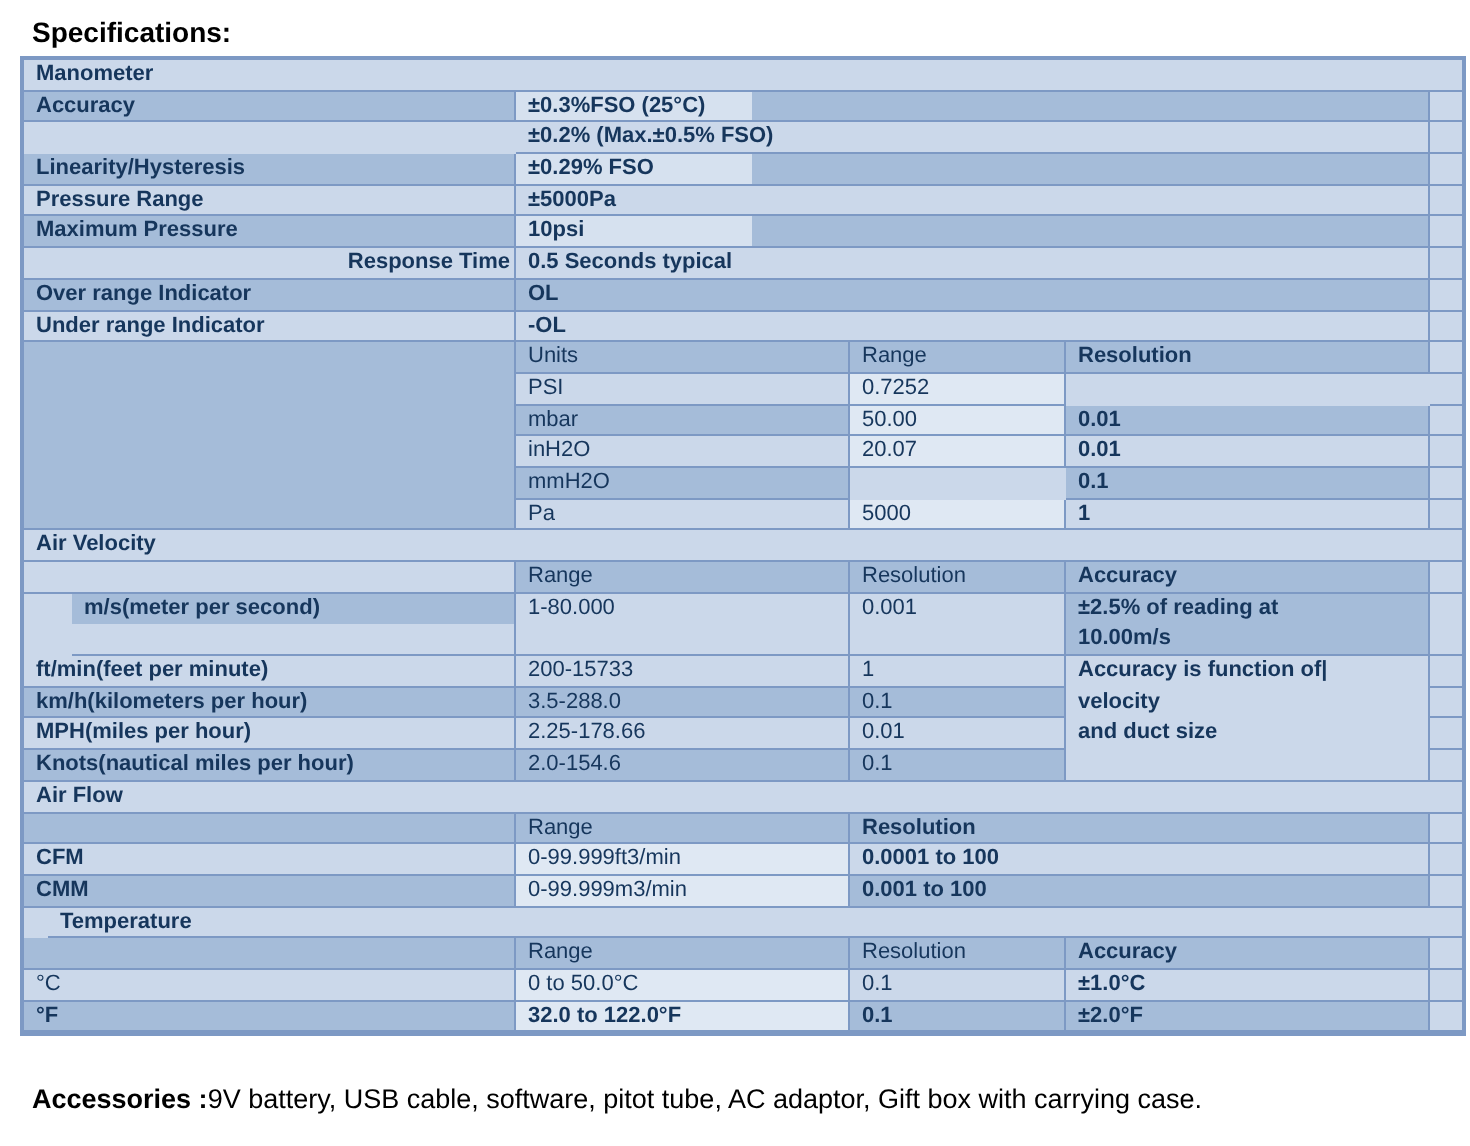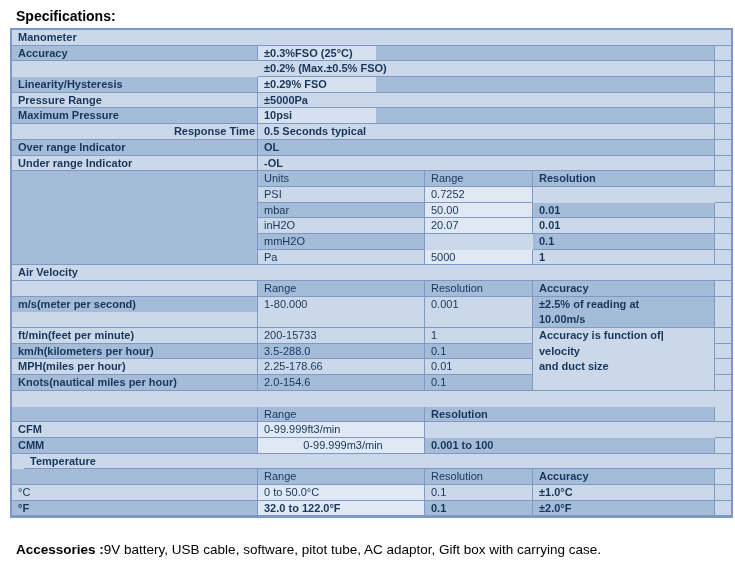--- a/index.html
+++ b/index.html
@@ -92,21 +92,21 @@
       <div class="cell shL" style="grid-area: 15 / 2 / span 1 / span 1;">Pa</div>
       <div class="cell shXL" style="grid-area: 15 / 3 / span 1 / span 1;">5000</div>
       <div class="cell shL b" style="grid-area: 15 / 4 / span 1 / span 1;">1</div>
       <div class="cell shL last-col" style="grid-area: 15 / 5 / span 1 / span 1;"></div>
       <div class="cell shL b last-col" style="grid-area: 16 / 1 / span 1 / span 5;">Air Velocity</div>
       <div class="cell shL" style="grid-area: 17 / 1 / span 1 / span 1;"></div>
       <div class="cell shM" style="grid-area: 17 / 2 / span 1 / span 1;">Range</div>
       <div class="cell shM" style="grid-area: 17 / 3 / span 1 / span 1;">Resolution</div>
       <div class="cell shM b" style="grid-area: 17 / 4 / span 1 / span 1;">Accuracy</div>
       <div class="cell shL last-col" style="grid-area: 17 / 5 / span 1 / span 1;"></div>
-      <div class="cell shVG b" style="grid-area: 18 / 1 / span 2 / span 1;">m/s(meter per second)</div>
+      <div class="cell shVG b" style="grid-area: 18 / 1 / span 2 / span 1; margin-left: 24px;">m/s(meter per second)</div>
       <div class="cell shL" style="grid-area: 18 / 2 / span 2 / span 1;">1-80.000</div>
       <div class="cell shL" style="grid-area: 18 / 3 / span 2 / span 1;">0.001</div>
       <div class="cell shM b" style="grid-area: 18 / 4 / span 2 / span 1;">
         <div class="line">±2.5% of reading at</div>
         <div class="line">10.00m/s</div>
       </div>
       <div class="cell shL last-col" style="grid-area: 18 / 5 / span 2 / span 1;"></div>
       <div class="cell shL b" style="grid-area: 20 / 1 / span 1 / span 1;">ft/min(feet per minute)</div>
       <div class="cell shL" style="grid-area: 20 / 2 / span 1 / span 1;">200-15733</div>
       <div class="cell shL" style="grid-area: 20 / 3 / span 1 / span 1;">1</div>
@@ -121,29 +121,31 @@
       <div class="cell shM" style="grid-area: 21 / 3 / span 1 / span 1;">0.1</div>
       <div class="cell shL last-col" style="grid-area: 21 / 5 / span 1 / span 1;"></div>
       <div class="cell shL b" style="grid-area: 22 / 1 / span 1 / span 1;">MPH(miles per hour)</div>
       <div class="cell shL" style="grid-area: 22 / 2 / span 1 / span 1;">2.25-178.66</div>
       <div class="cell shL" style="grid-area: 22 / 3 / span 1 / span 1;">0.01</div>
       <div class="cell shL last-col" style="grid-area: 22 / 5 / span 1 / span 1;"></div>
       <div class="cell shM b" style="grid-area: 23 / 1 / span 1 / span 1;">Knots(nautical miles per hour)</div>
       <div class="cell shM" style="grid-area: 23 / 2 / span 1 / span 1;">2.0-154.6</div>
       <div class="cell shM" style="grid-area: 23 / 3 / span 1 / span 1;">0.1</div>
       <div class="cell shL last-col" style="grid-area: 23 / 5 / span 1 / span 1;"></div>
+      <div class="cell shL b last-col" style="grid-area: 24 / 1 / span 1 / span 5;">Air Flow</div>
       <div class="cell shM" style="grid-area: 25 / 1 / span 1 / span 1;"></div>
       <div class="cell shM" style="grid-area: 25 / 2 / span 1 / span 1;">Range</div>
       <div class="cell shM b" style="grid-area: 25 / 3 / span 1 / span 2;">Resolution</div>
       <div class="cell shL last-col" style="grid-area: 25 / 5 / span 1 / span 1;"></div>
       <div class="cell shL b" style="grid-area: 26 / 1 / span 1 / span 1;">CFM</div>
       <div class="cell shXL" style="grid-area: 26 / 2 / span 1 / span 1;">0-99.999ft3/min</div>
+      <div class="cell shL b" style="grid-area: 26 / 3 / span 1 / span 2;">0.0001 to 100</div>
       <div class="cell shL last-col" style="grid-area: 26 / 5 / span 1 / span 1;"></div>
       <div class="cell shM b" style="grid-area: 27 / 1 / span 1 / span 1;">CMM</div>
-      <div class="cell shXL" style="grid-area: 27 / 2 / span 1 / span 1; text-align: center;">0-99.999m3/min</div>
+      <div class="cell shXL" style="grid-area: 27 / 2 / span 1 / span 1;">0-99.999m3/min</div>
       <div class="cell shM b" style="grid-area: 27 / 3 / span 1 / span 2;">0.001 to 100</div>
       <div class="cell shL last-col" style="grid-area: 27 / 5 / span 1 / span 1;"></div>
       <div class="cell shL b last-col" style="grid-area: 28 / 1 / span 1 / span 5; margin-left: 12px;">Temperature</div>
       <div class="cell shM" style="grid-area: 29 / 1 / span 1 / span 1;"></div>
       <div class="cell shM" style="grid-area: 29 / 2 / span 1 / span 1;">Range</div>
       <div class="cell shM" style="grid-area: 29 / 3 / span 1 / span 1;">Resolution</div>
       <div class="cell shM b" style="grid-area: 29 / 4 / span 1 / span 1;">Accuracy</div>
       <div class="cell shL last-col" style="grid-area: 29 / 5 / span 1 / span 1;"></div>
       <div class="cell shL" style="grid-area: 30 / 1 / span 1 / span 1;">°C</div>
       <div class="cell shXL" style="grid-area: 30 / 2 / span 1 / span 1;">0 to 50.0°C</div>

